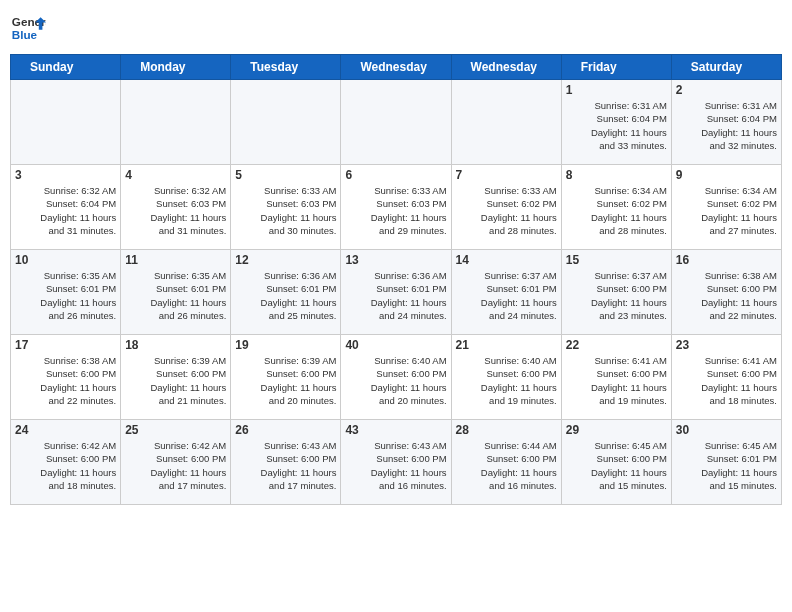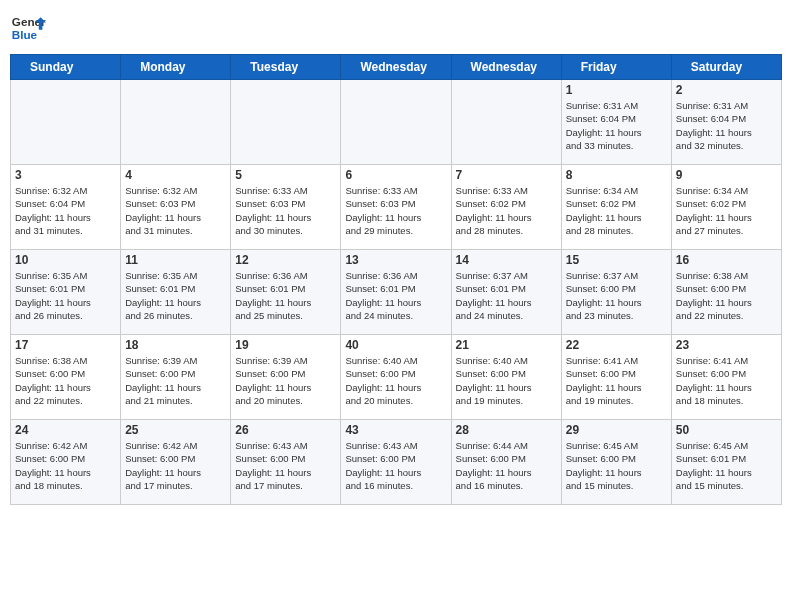--- a/index.html
+++ b/index.html
@@ -69,20 +69,21 @@
     .day-num {
       font-weight: bold;
       font-size: 12px;
       display: block;
       margin-bottom: 2px;
     }
     .day-info {
       font-size: 9.5px;
       line-height: 1.4;
       color: #333;
+      text-align: right;
     }
   </style>
 </head>
 <body>
 
 <div class="header">
   <div class="logo">
     <svg class="logo-icon" viewBox="0 0 40 40">
       <text x="2" y="18" font-size="13" font-weight="bold" fill="#333" font-family="Arial">General</text>
       <text x="2" y="32" font-size="13" font-weight="bold" fill="#1565c0" font-family="Arial">Blue</text>
@@ -319,21 +320,21 @@
 and 16 minutes.</div>
         </td>
         <td>
           <span class="day-num">29</span>
           <div class="day-info" style="white-space: pre-line;">Sunrise: 6:45 AM
 Sunset: 6:00 PM
 Daylight: 11 hours
 and 15 minutes.</div>
         </td>
         <td>
-          <span class="day-num">50</span>
+          <span class="day-num">30</span>
           <div class="day-info" style="white-space: pre-line;">Sunrise: 6:45 AM
 Sunset: 6:01 PM
 Daylight: 11 hours
 and 15 minutes.</div>
         </td>
       </tr>
     </tbody>
 </table>
 
 </body></html>

